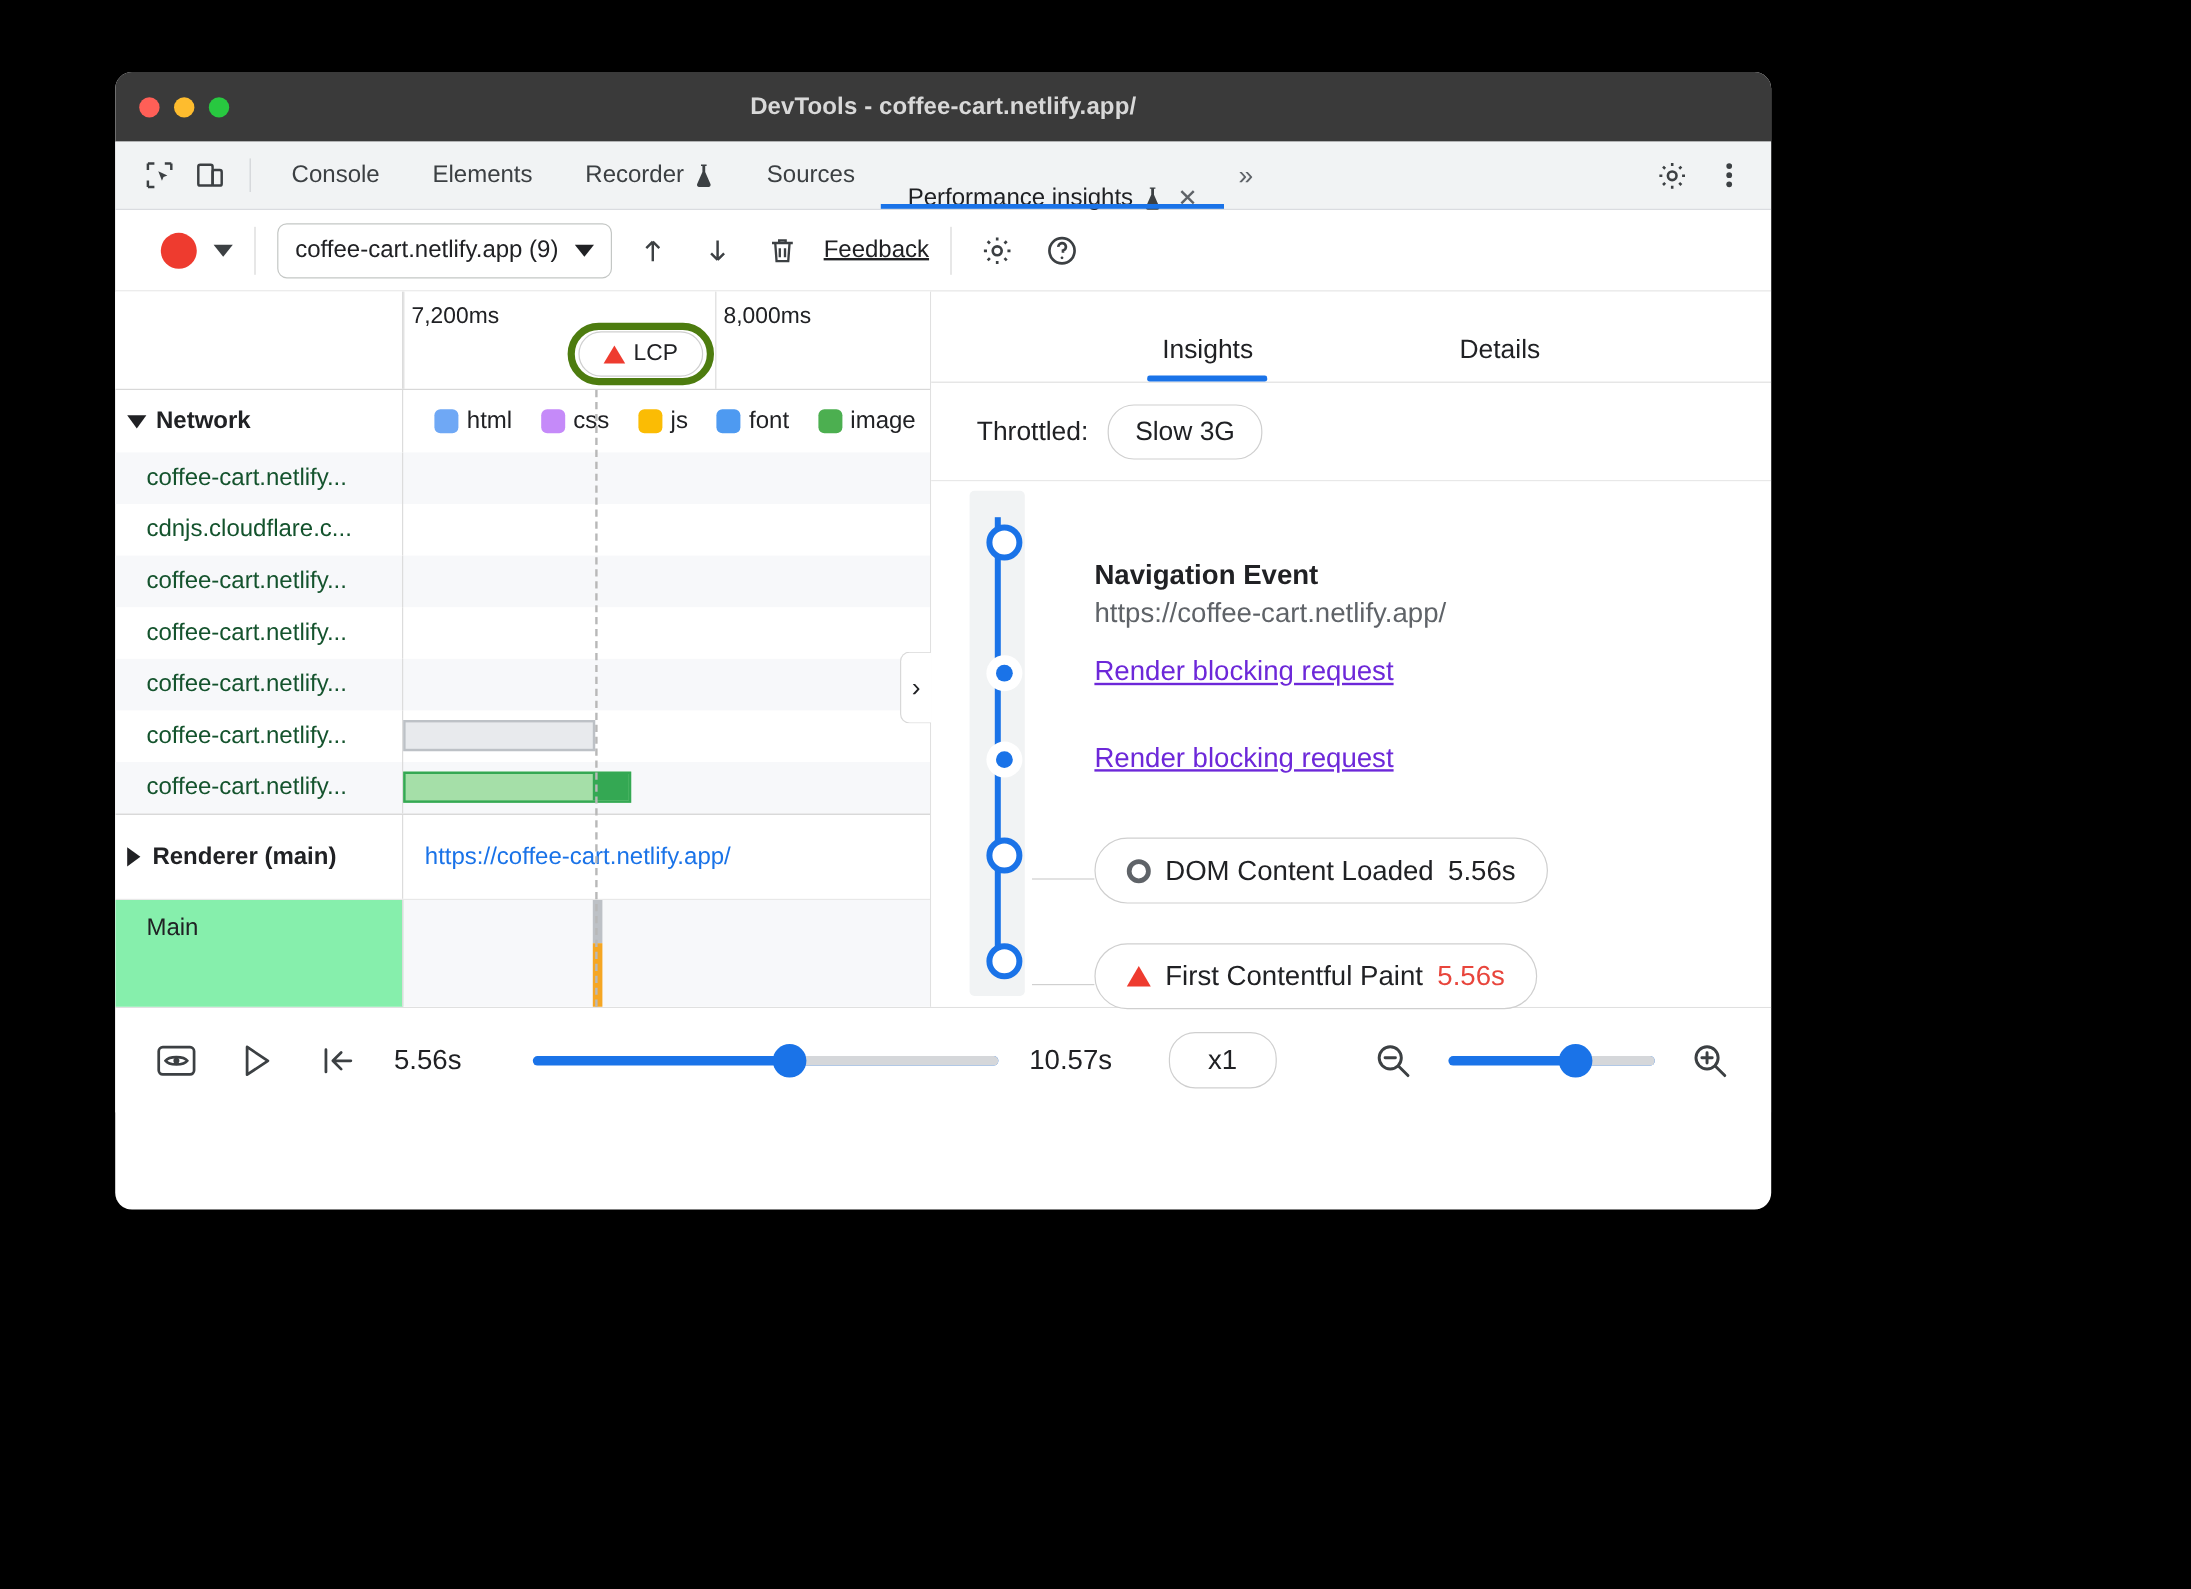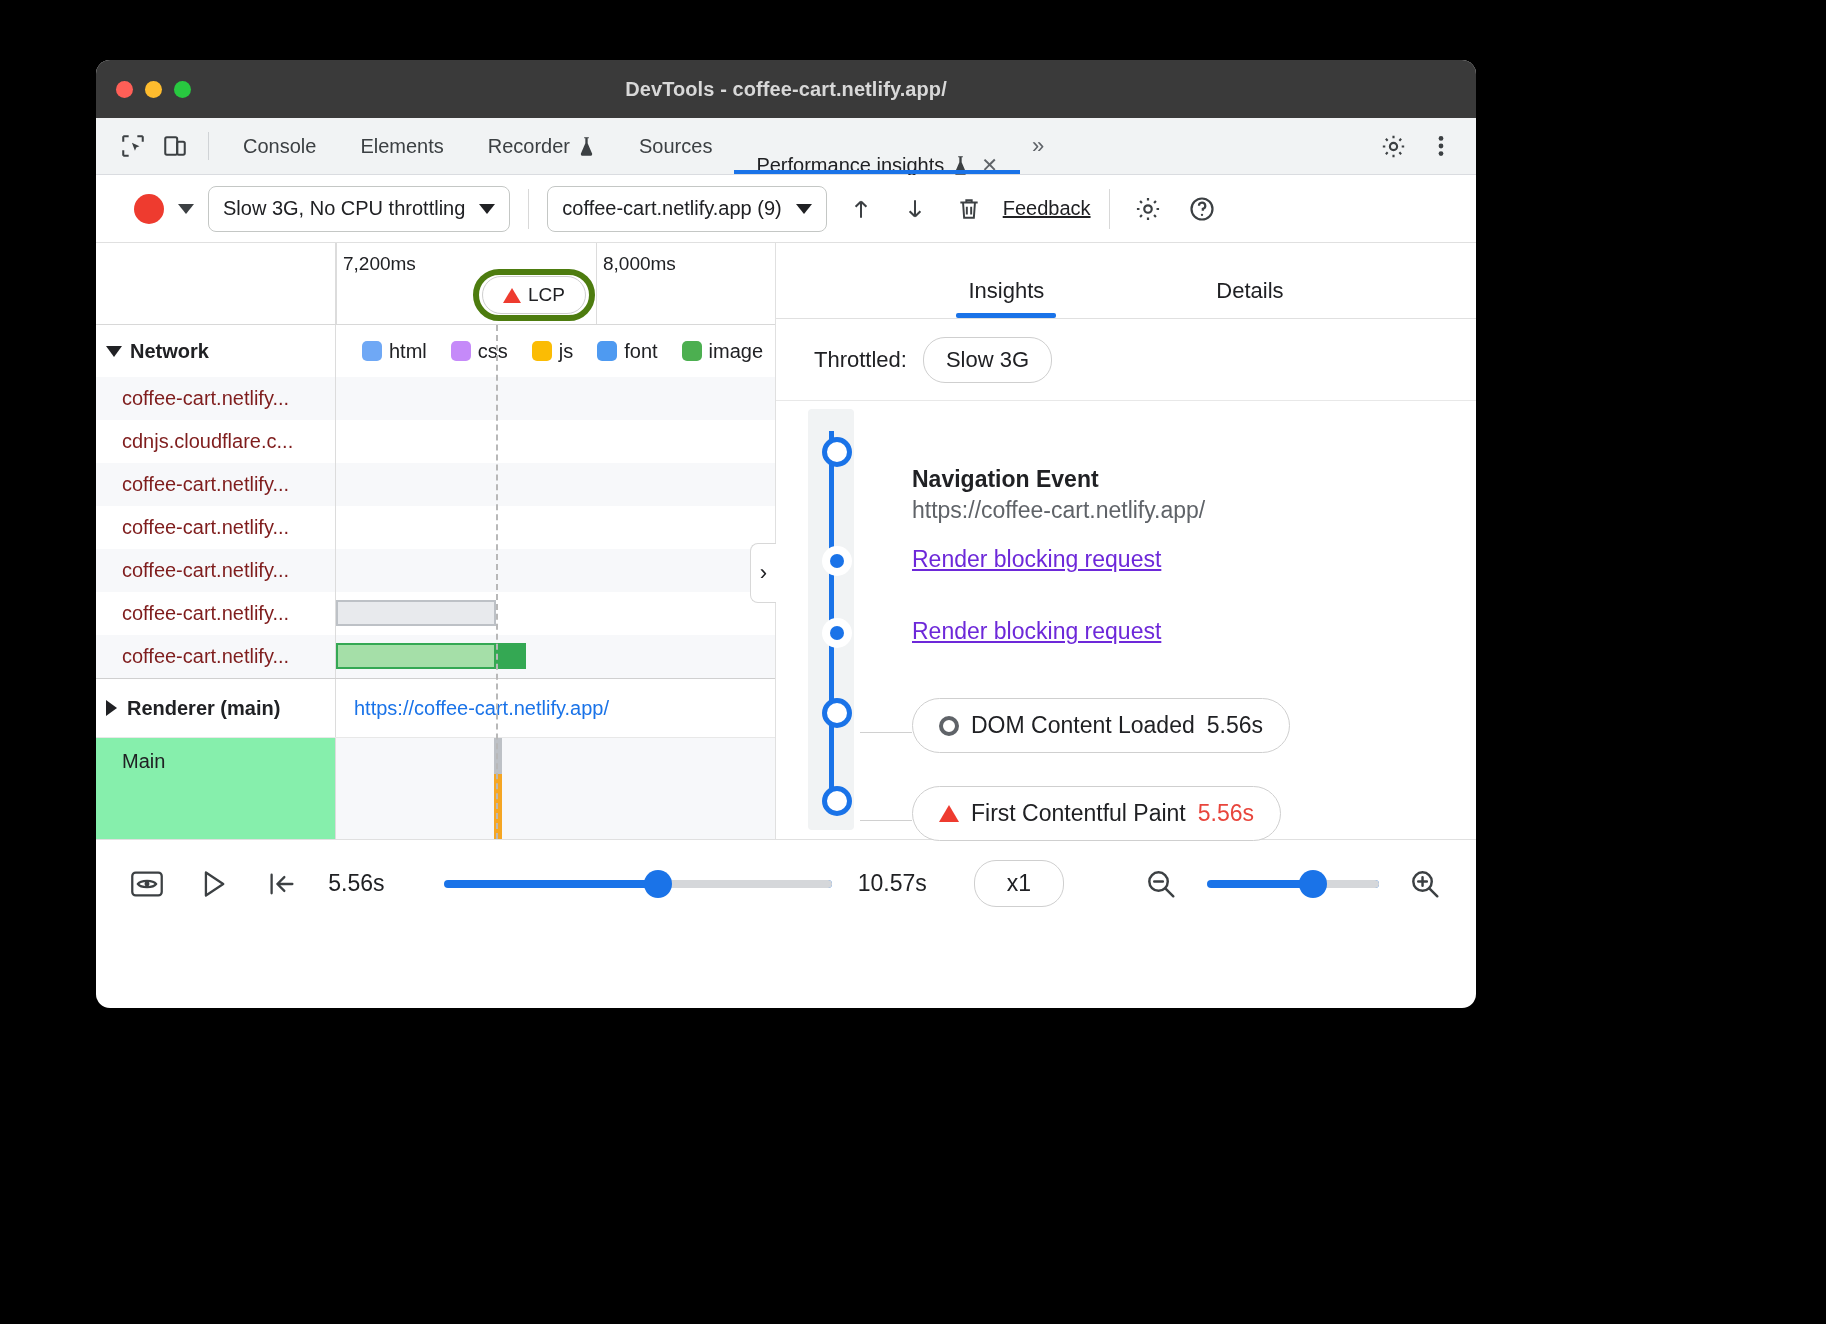--- a/index.html
+++ b/index.html
@@ -118,21 +118,21 @@
   }
   .tri { width: 0; height: 0; border-left: 10px solid transparent; border-right: 10px solid transparent; border-bottom: 17px solid #ee3b2f; }
   .tri.sm { border-left-width: 9px; border-right-width: 9px; border-bottom-width: 15px; }
 
   
   .tracks { position: relative; height: 514px; overflow: hidden; }
   .row { display: flex; height: 43px; align-items: center; position: relative; }
   .row.alt { background: #f7f8fa; }
   .namecell {
     width: 240px; height: 100%; display: flex; align-items: center;
-    padding-left: 26px; font-size: 20px; color: #7f1d1d;
+    padding-left: 26px; font-size: 20px; color: #14532d;
     border-right: 1px solid #dcdcdc; flex: 0 0 240px;
   }
   .namecell.group { font-weight: bold; color: #202124; padding-left: 10px; gap: 4px; }
   .tri-down { width: 0; height: 0; border-left: 8px solid transparent; border-right: 8px solid transparent; border-top: 11px solid #202124; margin-right: 4px; }
   .tri-right { width: 0; height: 0; border-top: 8px solid transparent; border-bottom: 8px solid transparent; border-left: 11px solid #202124; margin-right: 6px; }
   .lanecell { flex: 1; height: 100%; position: relative; }
 
   .legendrow { height: 52px; }
   .legend { display: flex; align-items: center; gap: 10px; padding-left: 26px; height: 100%; }
   .legend .item { display: flex; align-items: center; gap: 7px; font-size: 20px; color: #202124; margin-right: 14px; }
@@ -140,21 +140,21 @@
 
   .playhead {
     position: absolute; top: 0; bottom: 0; left: 400px;
     border-left: 2px dashed #b8b8b8; z-index: 3; pointer-events: none;
   }
   .netbar { position: absolute; top: 8px; height: 26px; }
   .netbar.gray { background: #e8eaed; border: 2px solid #bdc1c6; }
   .netbar.green { background: #a5dfa8; border: 2px solid #34a853; }
   .netbar .tail { position: absolute; right: 0; top: 0; bottom: 0; background: #34a853; }
 
-  .grouprow { border-top: 1px solid #d0d0d0; border-bottom: 1px solid #e8e8e8; height: 60px; background: #fff; }
+  .grouprow { border-top: 1px solid #d0d0d0; border-bottom: 1px solid #e8e8e8; height: 72px; background: #fff; }
   .urllabel { font-size: 20px; color: #1a73e8; padding-left: 18px; display: flex; align-items: center; height: 100%; }
   .mainrow { height: 200px; align-items: flex-start; background: #f7f8fa; }
   .mainrow .namecell { align-items: flex-start; padding-top: 12px; color: #202124; height: 100%; background: #86efac; }
   .mainbar { position: absolute; width: 8px; }
   .mainbar.gray { background: #bdc1c6; }
   .mainbar.orange { background: #f5a623; }
 
   .expander {
     position: absolute; right: -1px; top: 300px;
     width: 26px; height: 60px;
@@ -281,24 +281,20 @@
               <circle cx="3" cy="12" r="2.2"></circle>
               <circle cx="3" cy="19" r="2.2"></circle>
           </svg>
         </div>
       </div>
     </div>
 
     <div class="toolbar">
       <div class="rec-dot"></div>
       <div class="caret"></div>
-      <div class="select">
-        <span>Slow 3G, No CPU throttling</span>
-        <span class="caret"></span>
-      </div>
       <div class="tb-sep"></div>
       <div class="select">
         <span>coffee-cart.netlify.app (9)</span>
         <span class="caret"></span>
       </div>
       <div class="tb-icon">
         <svg width="26" height="26" viewBox="0 0 24 24" fill="none" stroke="#3c4043" stroke-width="1.9">
           <path d="M12 20V5M12 5l-5 5M12 5l5 5"></path>
         </svg>
       </div>

